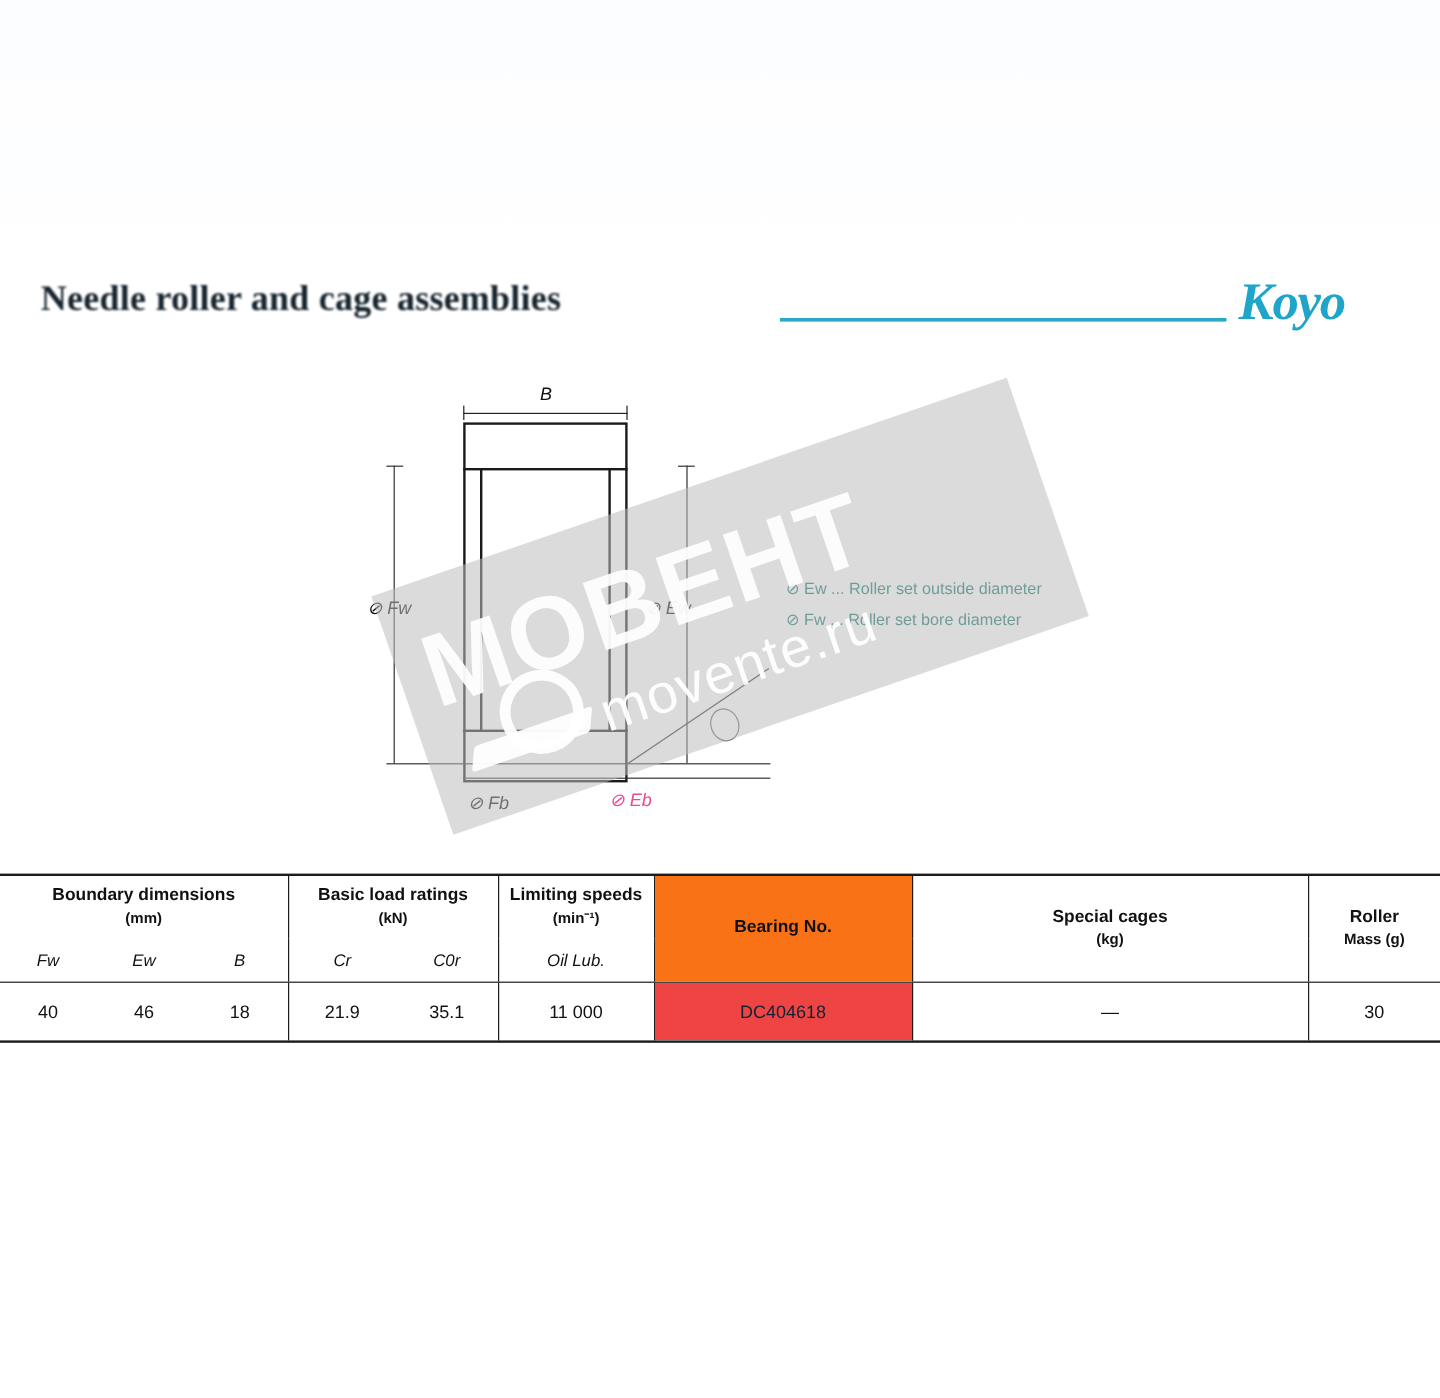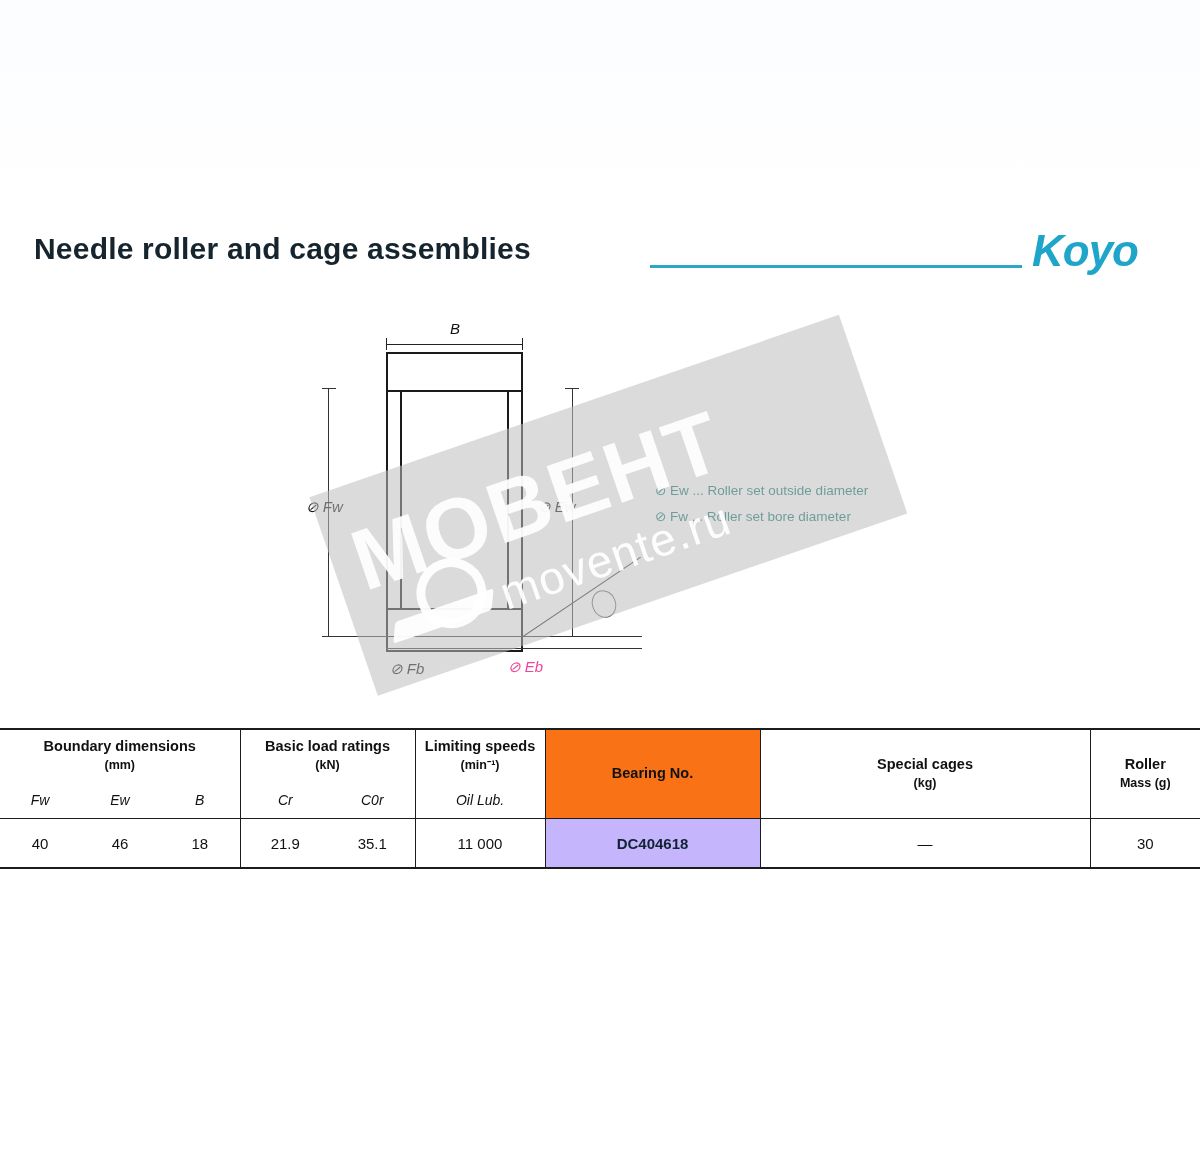--- a/index.html
+++ b/index.html
@@ -28,20 +28,21 @@
     background: linear-gradient(to bottom, #fcfdff 0%, #ffffff 100%);
   }
 
   
   .header {
     position: absolute;
     left: 0;
     top: 232px;
     width: 972px;
     height: 60px;
+    font-family: Liberation Serif, serif;
   }
   .header-title {
     position: absolute;
     left: 34px;
     top: 0px;
     font-size: 30px;
     font-weight: bold;
     color: #16242e;
     letter-spacing: 0.2px;
     white-space: nowrap;
@@ -322,22 +323,22 @@
     filter: blur(0.6px);
   }
   .vline {
     border-left: 1.5px solid #1c1c1c !important;
   }
   .hl-head {
     background: #f97316;
     font-weight: bold;
   }
   .hl-data {
-    background: #c4b5fd;
-    font-weight: bold;
+    background: #ef4444;
+    font-weight: normal;
     color: #123;
   }
 
   
   .watermark {
     position: absolute;
     left: 330px;
     top: 360px;
     width: 560px;
     height: 300px;

